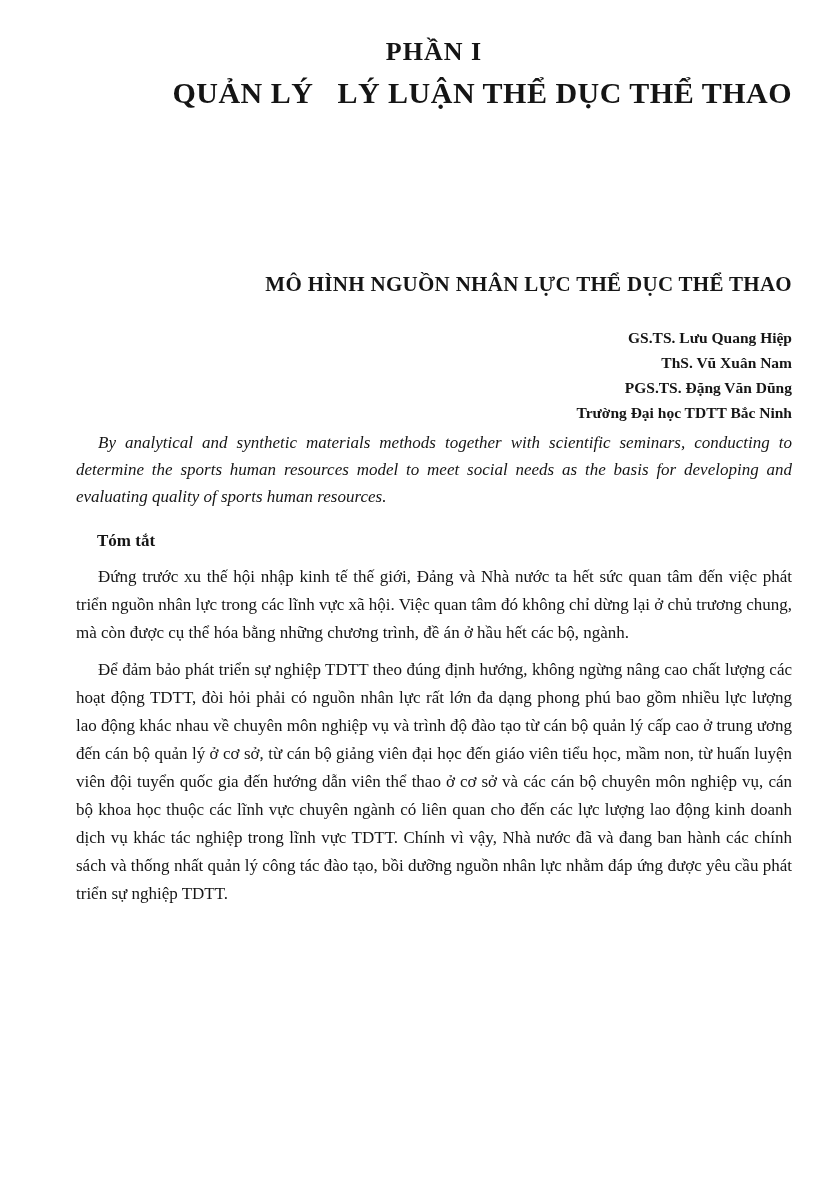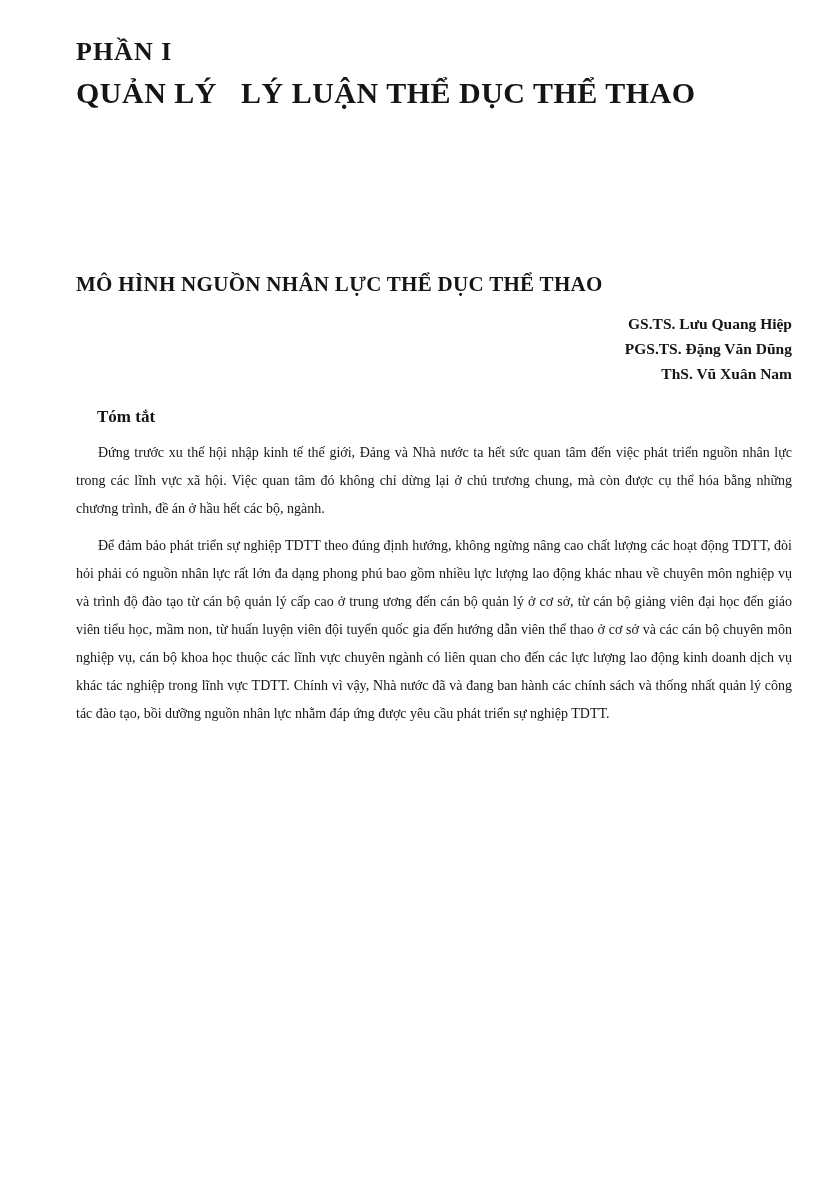--- a/index.html
+++ b/index.html
@@ -16,45 +16,45 @@
   }
   .page {
     box-sizing: border-box;
     width: 817px;
     height: 1180px;
     padding: 36px 25px 0 76px;
     background: #ffffff;
   }
   .part-label {
     margin: 0;
-    text-align: left;
+    text-align: center;
     font-size: 26px;
     font-weight: bold;
     letter-spacing: 1px;
     line-height: 1.2;
   }
   .part-title {
     margin: 8px 0 0 0;
-    text-align: left;
+    text-align: right;
     font-size: 30px;
     font-weight: bold;
     letter-spacing: 0.5px;
     line-height: 1.2;
     white-space: pre-wrap;
   }
   .article-title {
     margin: 160px 0 0 0;
-    text-align: left;
+    text-align: right;
     font-size: 21px;
     font-weight: bold;
     letter-spacing: 0.3px;
     line-height: 1.25;
   }
   .authors {
-    margin-top: 14px;
+    margin-top: 28px;
     text-align: right;
     font-weight: bold;
     font-size: 15.5px;
     line-height: 25px;
   }
   .sec-heading {
     margin: 18px 0 0 0;
     padding-left: 21px;
     font-size: 17px;
     font-weight: bold;
@@ -63,44 +63,46 @@
   .abstract {
     margin: 4px 0 0 0;
     font-style: italic;
     font-size: 17px;
     line-height: 27px;
     text-align: justify;
     text-indent: 22px;
   }
   .body-para {
     margin: 9px 0 0 0;
-    font-size: 14px;
+    font-size: 17px;
     line-height: 28px;
     text-align: justify;
     text-indent: 22px;
   }
 </style>
 </head>
 <body>
 
 <div class="page">
 
   <h1 class="part-label">PHẦN I</h1>
 
   <h1 class="part-title">QUẢN LÝ   LÝ LUẬN THỂ DỤC THỂ THAO</h1>
 
   <h2 class="article-title">MÔ HÌNH NGUỒN NHÂN LỰC THỂ DỤC THỂ THAO</h2>
 
   <div class="authors">
     <div>GS.TS. Lưu Quang Hiệp</div>
+    <div>ThS. Vũ Xuân Nam</div>
     <div>PGS.TS. Đặng Văn Dũng</div>
-    <div>ThS. Vũ Xuân Nam</div>
+    <div>Trường Đại học TDTT Bắc Ninh</div>
   </div>
 
 
+  <p class="abstract">By analytical and synthetic materials methods together with scientific seminars, conducting to determine the sports human resources model to meet social needs as the basis for developing and evaluating quality of sports human resources.</p>
 
   <h3 class="sec-heading">Tóm tắt</h3>
 
 
 
   <p class="body-para">Đứng trước xu thế hội nhập kinh tế thế giới, Đảng và Nhà nước ta hết sức quan tâm đến việc phát triển nguồn nhân lực trong các lĩnh vực xã hội. Việc quan tâm đó không chỉ dừng lại ở chủ trương chung, mà còn được cụ thể hóa bằng những chương trình, đề án ở hầu hết các bộ, ngành.</p>
 
   <p class="body-para">Để đảm bảo phát triển sự nghiệp TDTT theo đúng định hướng, không ngừng nâng cao chất lượng các hoạt động TDTT, đòi hỏi phải có nguồn nhân lực rất lớn đa dạng phong phú bao gồm nhiều lực lượng lao động khác nhau về chuyên môn nghiệp vụ và trình độ đào tạo từ cán bộ quản lý cấp cao ở trung ương đến cán bộ quản lý ở cơ sở, từ cán bộ giảng viên đại học đến giáo viên tiểu học, mầm non, từ huấn luyện viên đội tuyển quốc gia đến hướng dẫn viên thể thao ở cơ sở và các cán bộ chuyên môn nghiệp vụ, cán bộ khoa học thuộc các lĩnh vực chuyên ngành có liên quan cho đến các lực lượng lao động kinh doanh dịch vụ khác tác nghiệp trong lĩnh vực TDTT. Chính vì vậy, Nhà nước đã và đang ban hành các chính sách và thống nhất quản lý công tác đào tạo, bồi dưỡng nguồn nhân lực nhằm đáp ứng được yêu cầu phát triển sự nghiệp TDTT.</p>
 
 </div>

